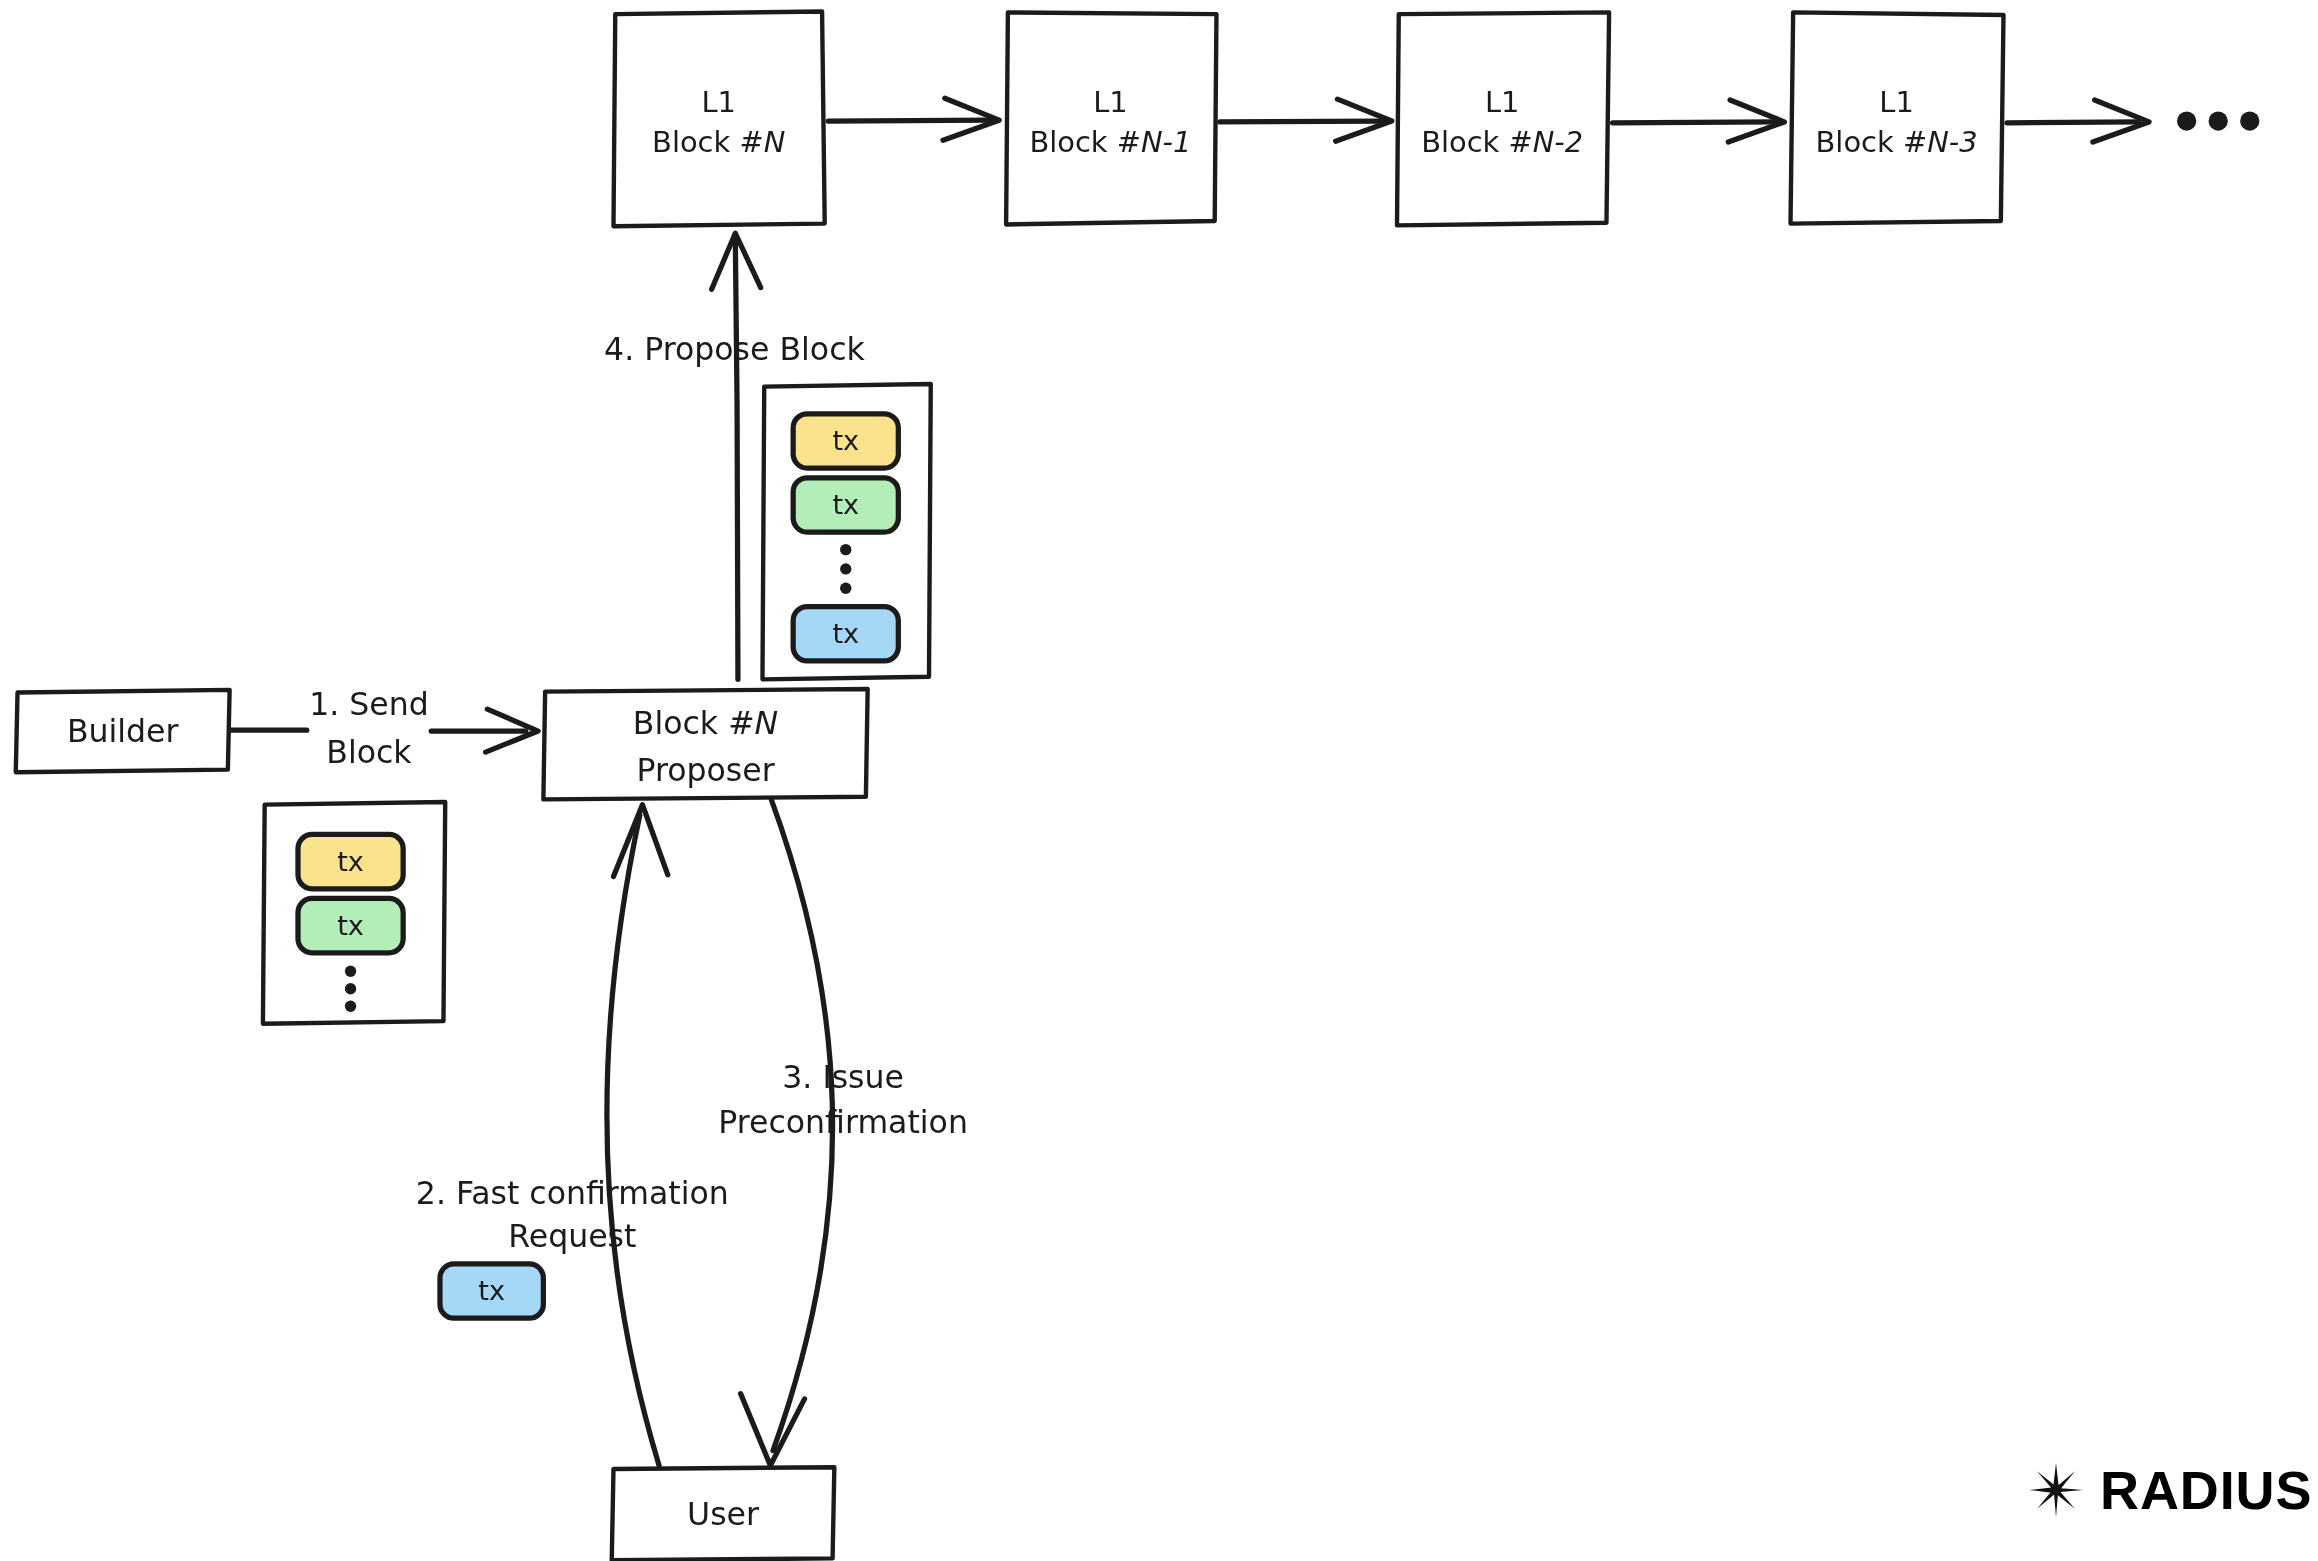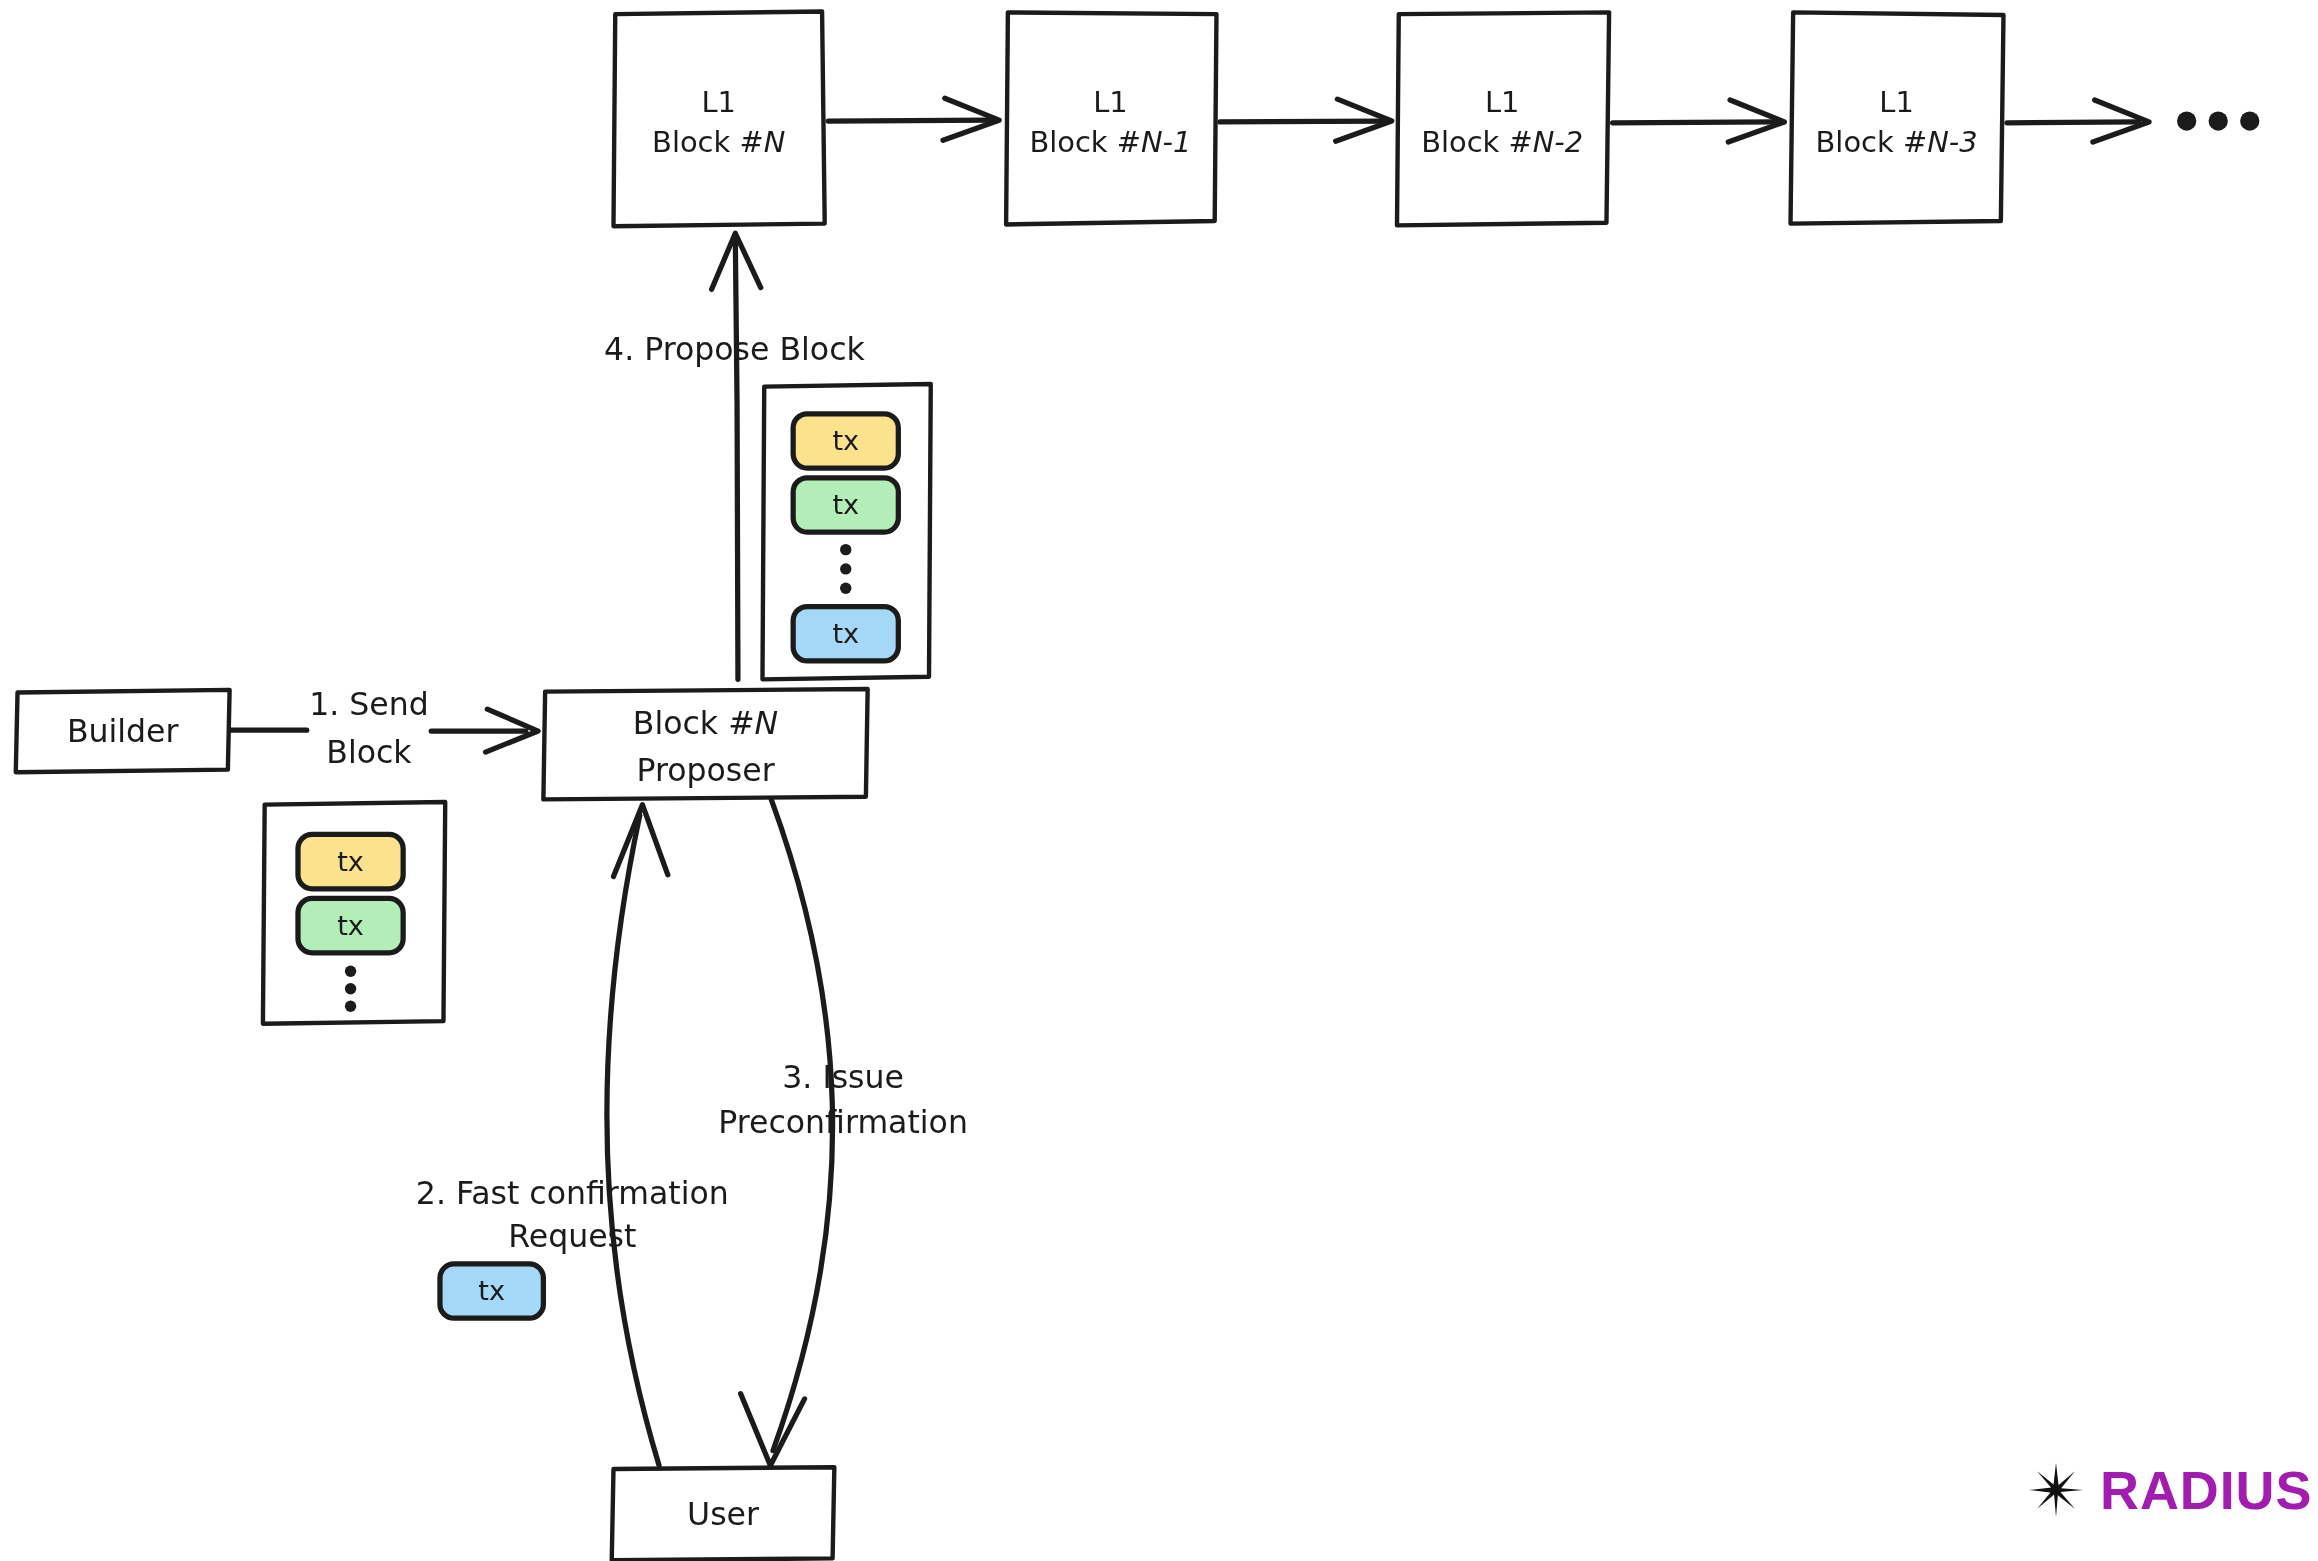--- a/index.html
+++ b/index.html
@@ -63,21 +63,21 @@
     position: absolute;
     display: flex;
     align-items: center;
     gap: 16px;
   }
   .logo-text {
     font-family: "Liberation Sans", sans-serif;
     font-size: 54px;
     font-weight: 700;
     letter-spacing: 0.9px;
-    color: #a21caf;
+    color: #000000;
     line-height: 1;
   }
 </style>
 </head>
 <body>
 
 <div id="canvas">
 
   <svg class="diagram" viewBox="0 0 2646 1782">
 

